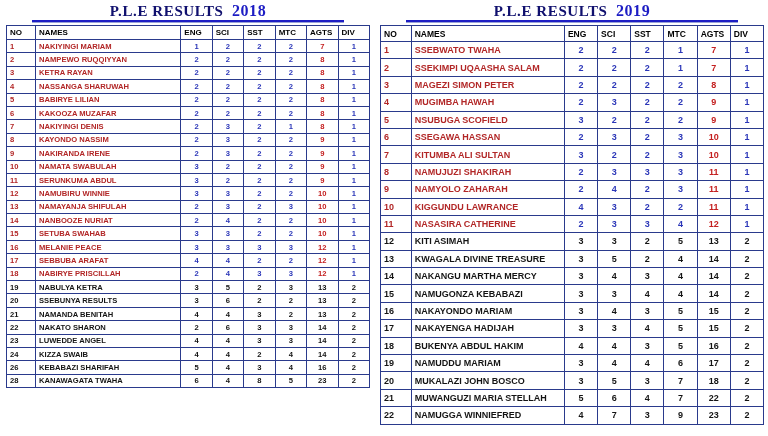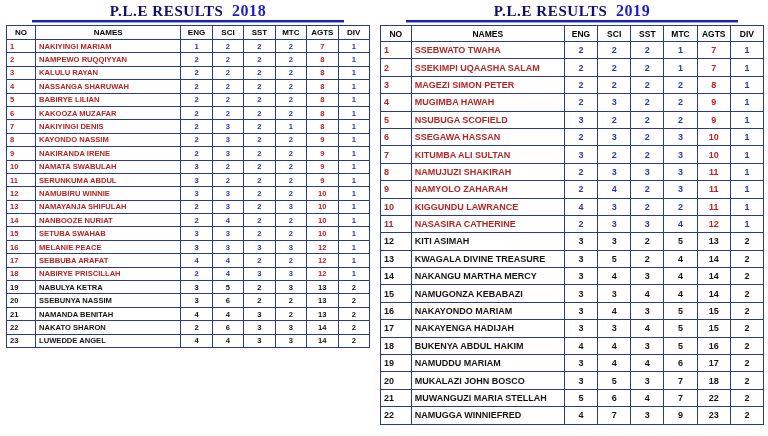--- a/index.html
+++ b/index.html
@@ -21,21 +21,21 @@
   .title-underline{height:2px;background:var(--year-blue);margin:0 26px 3px 26px;box-shadow:0 1px 0 #9aa3d6;}
   table{width:100%;border-collapse:collapse;table-layout:fixed;background:#fff;}
   th,td{
     border:1px solid var(--border);
     font-weight:bold;
     padding:0 3px;
     overflow:hidden;
     white-space:nowrap;
     color:var(--div2-black);
   }
-  th{font-size:8px;text-align:center;height:13px;color:#000;}
+  th{font-size:8px;text-align:left;height:13px;color:#000;}
   col.c-no{width:8%;}
   col.c-name{width:40%;}
   col.c-mark{width:8.66%;}
   
   .t2018 td{height:12.4px;font-size:7.6px;}
   
   .t2019 th{height:15px;font-size:8.5px;}
   .t2019 td{height:16.4px;font-size:9px;}
   td.c2,td.c3,td.c4,td.c5,td.c6,td.c7{text-align:center;}
   
@@ -93,21 +93,21 @@
             <td class="c1">NAMPEWO RUQQIYYAN</td>
             <td class="c2">2</td>
             <td class="c3">2</td>
             <td class="c4">2</td>
             <td class="c5">2</td>
             <td class="c6">8</td>
             <td class="c7">1</td>
           </tr>
           <tr class="div1">
             <td class="c0">3</td>
-            <td class="c1">KALULU RAYAN</td>
+            <td class="c1">KETRA RAYAN</td>
             <td class="c2">2</td>
             <td class="c3">2</td>
             <td class="c4">2</td>
             <td class="c5">2</td>
             <td class="c6">8</td>
             <td class="c7">1</td>
           </tr>
           <tr class="div1">
             <td class="c0">4</td>
             <td class="c1">NASSANGA SHARUWAH</td>
@@ -263,21 +263,21 @@
             <td class="c1">NABULYA KETRA</td>
             <td class="c2">3</td>
             <td class="c3">5</td>
             <td class="c4">2</td>
             <td class="c5">3</td>
             <td class="c6">13</td>
             <td class="c7">2</td>
           </tr>
           <tr>
             <td class="c0">20</td>
-            <td class="c1">SSEBUNYA NASSIM</td>
+            <td class="c1">SSEBUNYA RESULTS</td>
             <td class="c2">3</td>
             <td class="c3">6</td>
             <td class="c4">2</td>
             <td class="c5">2</td>
             <td class="c6">13</td>
             <td class="c7">2</td>
           </tr>
           <tr>
             <td class="c0">21</td>
             <td class="c1">NAMANDA BENITAH</td>
@@ -299,20 +299,50 @@
             <td class="c7">2</td>
           </tr>
           <tr>
             <td class="c0">23</td>
             <td class="c1">LUWEDDE ANGEL</td>
             <td class="c2">4</td>
             <td class="c3">4</td>
             <td class="c4">3</td>
             <td class="c5">3</td>
             <td class="c6">14</td>
+            <td class="c7">2</td>
+          </tr>
+          <tr>
+            <td class="c0">24</td>
+            <td class="c1">KIZZA SWAIB</td>
+            <td class="c2">4</td>
+            <td class="c3">4</td>
+            <td class="c4">2</td>
+            <td class="c5">4</td>
+            <td class="c6">14</td>
+            <td class="c7">2</td>
+          </tr>
+          <tr>
+            <td class="c0">26</td>
+            <td class="c1">KEBABAZI SHARIFAH</td>
+            <td class="c2">5</td>
+            <td class="c3">4</td>
+            <td class="c4">3</td>
+            <td class="c5">4</td>
+            <td class="c6">16</td>
+            <td class="c7">2</td>
+          </tr>
+          <tr>
+            <td class="c0">28</td>
+            <td class="c1">KANAWAGATA TWAHA</td>
+            <td class="c2">6</td>
+            <td class="c3">4</td>
+            <td class="c4">8</td>
+            <td class="c5">5</td>
+            <td class="c6">23</td>
             <td class="c7">2</td>
           </tr>
         </tbody>
       </table>
   </section>
 
   <section class="panel panel-right">
     <div class="panel-title">
       <span>P.L.E RESULTS</span>
       <span class="year">2019</span>

